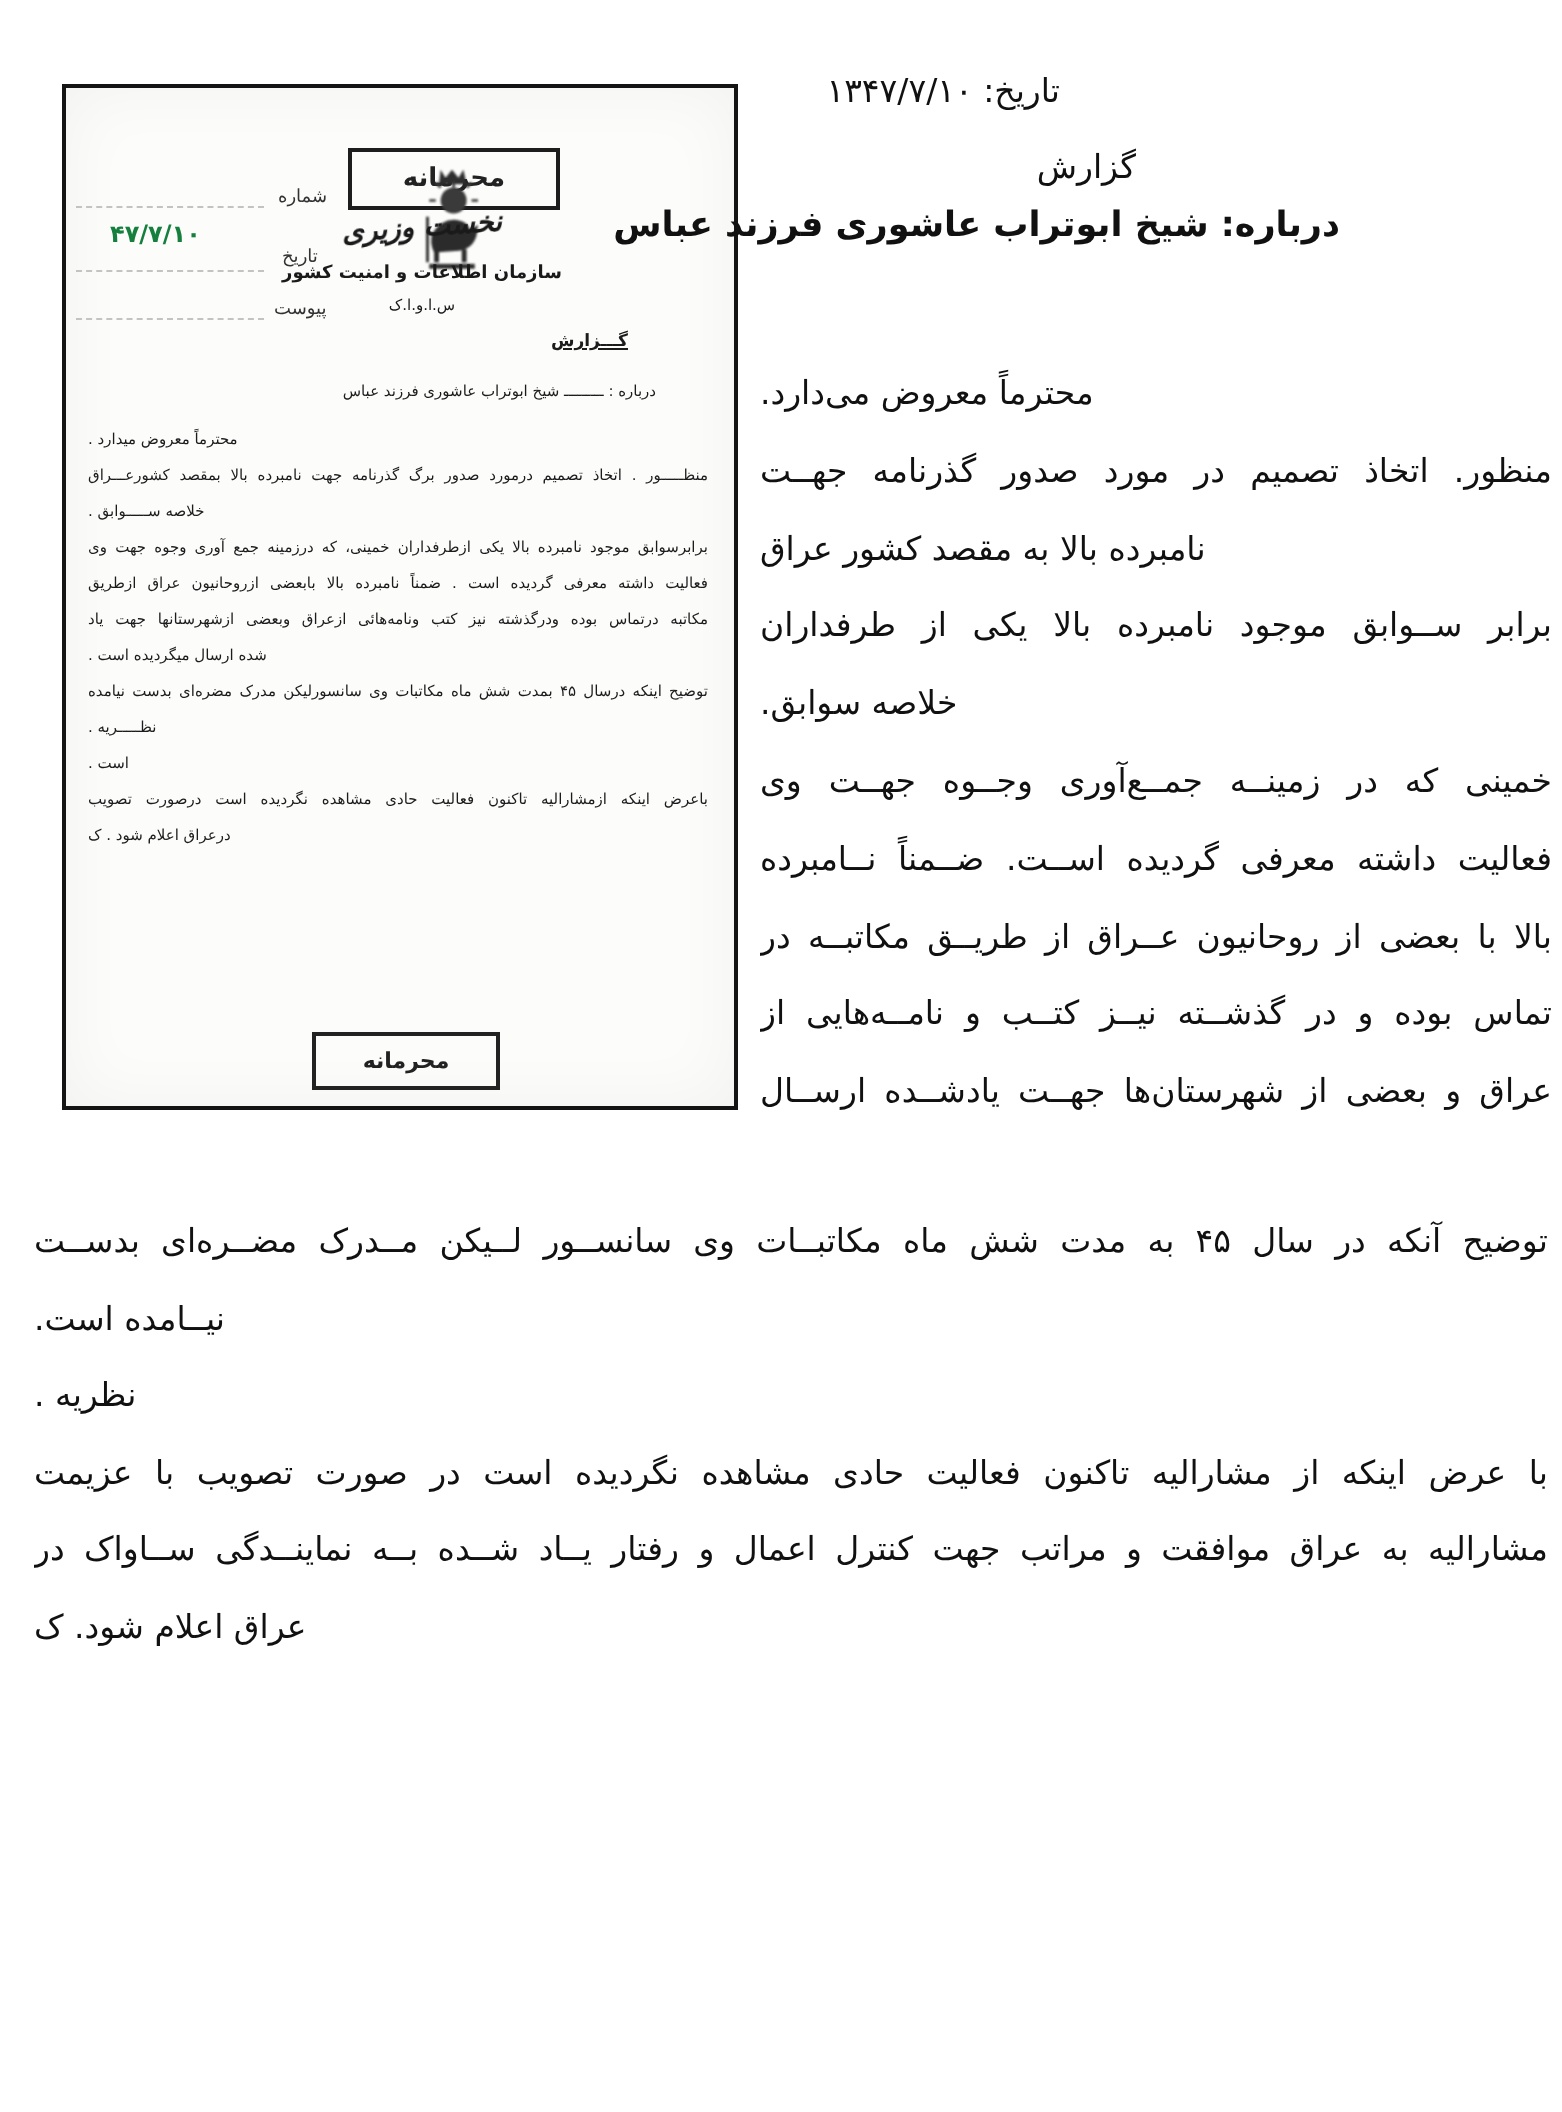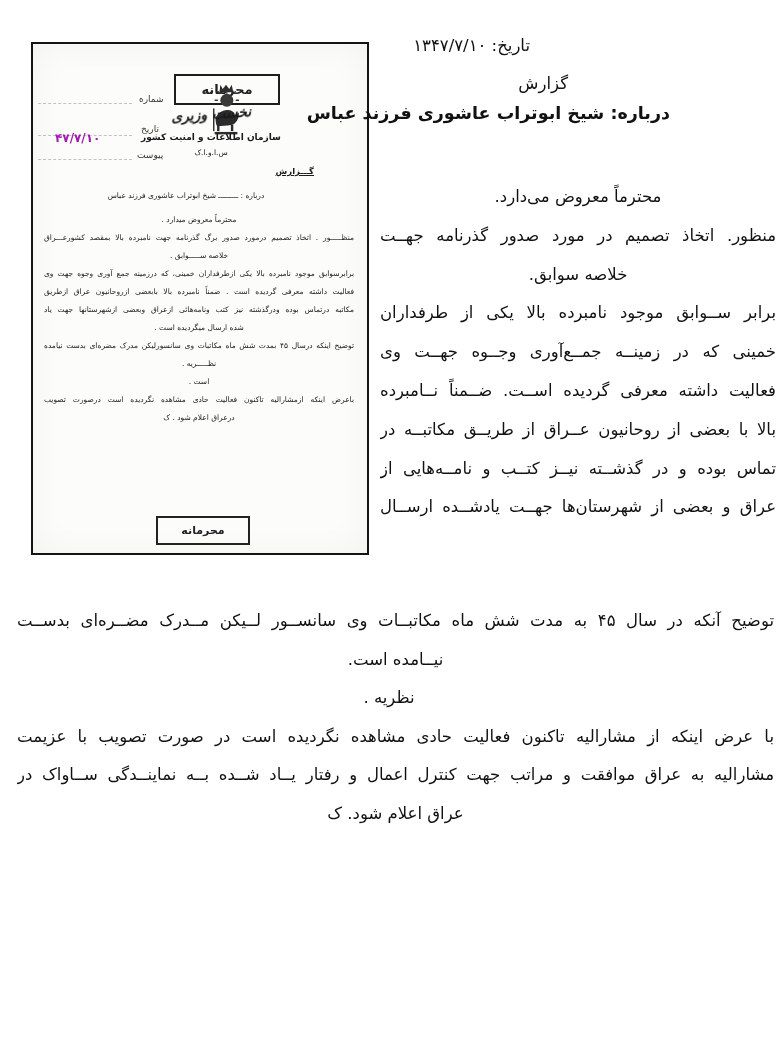--- a/index.html
+++ b/index.html
@@ -9,21 +9,21 @@
   }
   
   .hdr-date{position:absolute;top:36px;right:251px;font-size:16.5px;white-space:nowrap;}
   .hdr-title{position:absolute;top:74px;right:213px;font-size:16.5px;white-space:nowrap;}
   .hdr-subject{position:absolute;top:103px;right:111px;font-size:17.5px;font-weight:bold;white-space:nowrap;}
   .col{position:absolute;top:178px;right:5px;width:396px;font-size:16.5px;}
   .col .ln{line-height:38.8px;height:38.8px;overflow:hidden;}
   .full{position:absolute;top:602px;right:7px;width:757px;font-size:16.5px;}
   .full .ln{line-height:38.6px;height:38.6px;overflow:hidden;}
   .jl{text-align:justify;text-align-last:justify;}
-  .rl{text-align:center;}
+  .rl{text-align:left;}
   .pr34{padding-right:33px;}
   .pr12{padding-right:13px;}
   
   .scan{
     position:absolute;left:31px;top:42px;width:334px;height:509px;
     border:2px solid #141414;background:#fcfcfb;
     box-shadow:inset 0 0 34px rgba(0,0,0,0.045);
   }
   .stamp-top{
     position:absolute;left:141px;top:30px;width:102px;height:27px;
@@ -32,33 +32,33 @@
   }
   .emblem{position:absolute;left:176px;top:40px;width:34px;height:52px;z-index:2;filter:blur(0.4px);}
   .lh{position:absolute;left:108px;width:140px;text-align:center;color:#1a1a1a;z-index:3;}
   .lh1{top:62px;font-size:14px;font-weight:bold;font-style:italic;transform:rotate(-4deg);filter:blur(0.25px);}
   .lh2{top:88px;font-size:9px;font-weight:bold;filter:blur(0.2px);}
   .lh3{top:104px;font-size:7.5px;filter:blur(0.2px);}
   .fld{position:absolute;font-size:9px;color:#333;filter:blur(0.2px);}
   .f-num{left:106px;top:50px;}
   .f-date{left:108px;top:80px;}
   .f-piv{left:104px;top:106px;}
-  .f-dateval{position:absolute;left:22px;top:87px;font-size:12px;font-weight:bold;letter-spacing:1px;color:#a21caf;filter:blur(0.2px);}
+  .f-dateval{position:absolute;left:22px;top:66px;font-size:12px;font-weight:bold;letter-spacing:1px;color:#15803d;filter:blur(0.2px);}
   .dash{position:absolute;left:5px;width:94px;border-top:1px dashed #c3c3c0;}
   .d1{top:59px;} .d2{top:91px;} .d3{top:115px;}
   .scan-text{
     position:absolute;top:118px;right:13px;left:11px;
     font-size:7.5px;color:#1c1c1c;filter:blur(0.25px);
   }
   .scan-text .sl{line-height:18px;height:18px;overflow:hidden;}
   .s-title{
     text-align:right;padding-right:40px;font-size:8.5px;font-weight:bold;
     letter-spacing:3px;text-decoration:underline;margin-bottom:7px;
   }
-  .s-sub{text-align:center;padding-right:26px;margin-bottom:6px;}
+  .s-sub{text-align:right;padding-right:26px;margin-bottom:6px;}
   .stamp-bottom{
     position:absolute;left:123px;top:472px;width:90px;height:25px;
     border:2px solid #222;text-align:center;line-height:25px;
     font-size:11px;font-weight:bold;letter-spacing:4px;color:#222;
   }
 </style>
 </head>
 <body>
 
 <div class="page">
@@ -112,22 +112,23 @@
     <div class="stamp-bottom">محرمانه</div>
   </div>
 
   <div class="hdr-date">تاریخ: ۱۳۴۷/۷/۱۰</div>
   <div class="hdr-title">گزارش</div>
   <div class="hdr-subject">درباره: شیخ ابوتراب عاشوری فرزند عباس</div>
 
   <div class="col">
     <div class="ln rl">محترماً معروض می‌دارد.</div>
     <div class="ln jl">منظور. اتخاذ تصمیم در مورد صدور گذرنامه جهــت</div>
+    <div class="ln rl">نامبرده بالا به مقصد کشور عراق</div>
+    <div class="ln jl">برابر ســوابق موجود نامبرده بالا یکی از طرفداران</div>
     <div class="ln rl">خلاصه سوابق.</div>
-    <div class="ln jl">برابر ســوابق موجود نامبرده بالا یکی از طرفداران</div>
     <div class="ln jl">خمینی که در زمینــه جمــع‌آوری وجــوه جهــت وی</div>
     <div class="ln jl">فعالیت داشته معرفی گردیده اســت. ضــمناً نــامبرده</div>
     <div class="ln jl">بالا با بعضی از روحانیون عــراق از طریــق مکاتبــه در</div>
     <div class="ln jl">تماس بوده و در گذشــته نیــز کتــب و نامــه‌هایی از</div>
     <div class="ln jl">عراق و بعضی از شهرستان‌ها جهــت یادشــده ارســال</div>
   </div>
 
   <div class="full">
     <div class="ln jl">توضیح آنکه در سال ۴۵ به مدت شش ماه مکاتبــات وی سانســور لــیکن مــدرک مضــره‌ای بدســت</div>
     <div class="ln rl">نیــامده است.</div>

